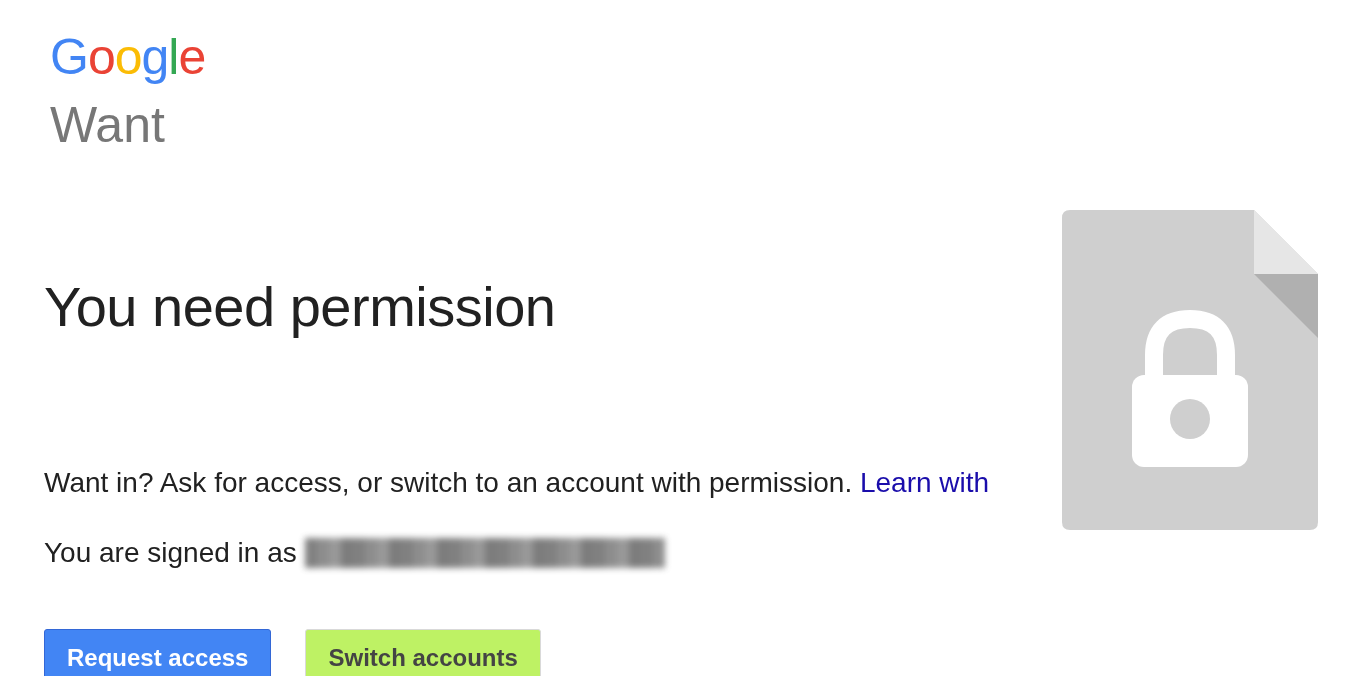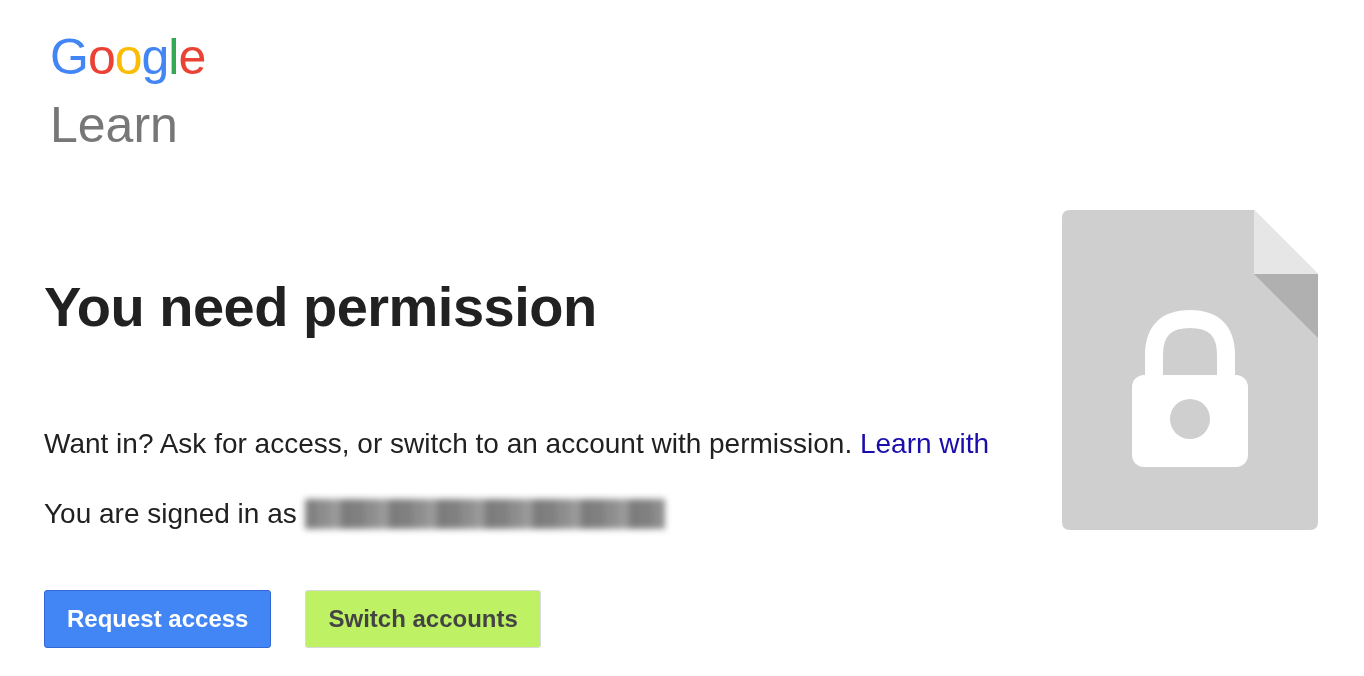--- a/index.html
+++ b/index.html
@@ -42,23 +42,23 @@
     .main {
       display: flex;
       justify-content: space-between;
       align-items: flex-start;
     }
     .content {
       max-width: 960px;
     }
     .title {
       font-size: 56px;
-      font-weight: 700;
+      font-weight: 400;
       color: #212121;
-      margin-bottom: 81px;
+      margin-bottom: 120px;
       letter-spacing: -0.5px;
     }
     .description {
       font-size: 28px;
       color: #212121;
       line-height: 1.7;
       margin-bottom: 30px;
       max-width: 960px;
     }
     .learn-more {
@@ -116,21 +116,21 @@
       position: absolute;
       right: 46px;
       top: 210px;
     }
   </style>
 </head>
 <body>
 
 <div class="header">
   <span class="google-logo"><span class="g1">G</span><span class="o1">o</span><span class="o2">o</span><span class="g2">g</span><span class="l1">l</span><span class="e1">e</span></span>
-  <span class="drive-text">Learn</span>
+  <span class="drive-text">Want</span>
 </div>
 
 <div class="main">
   <div class="content">
     <h1 class="title">You need permission</h1>
     <p class="description">
       <span>Want in? Ask for access, or switch to an account with permission. </span><a class="learn-more">Learn with</a>
     </p>
     <div class="signed-in">
       <span>You are signed in as</span>

